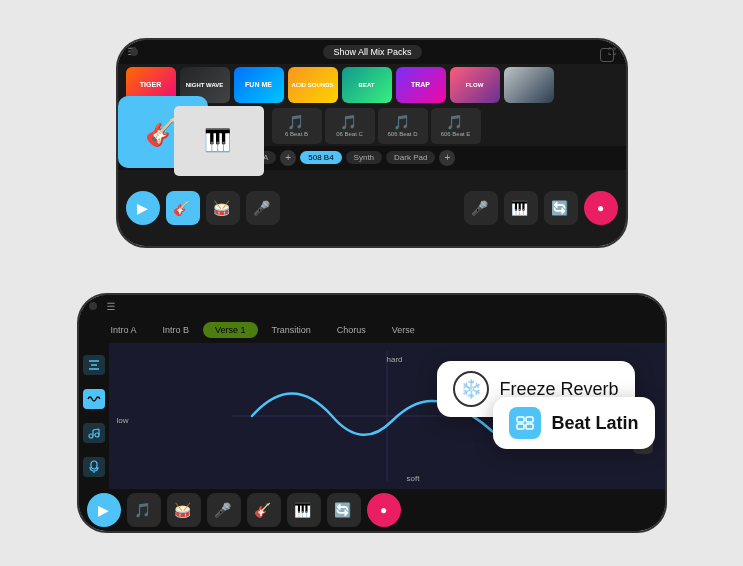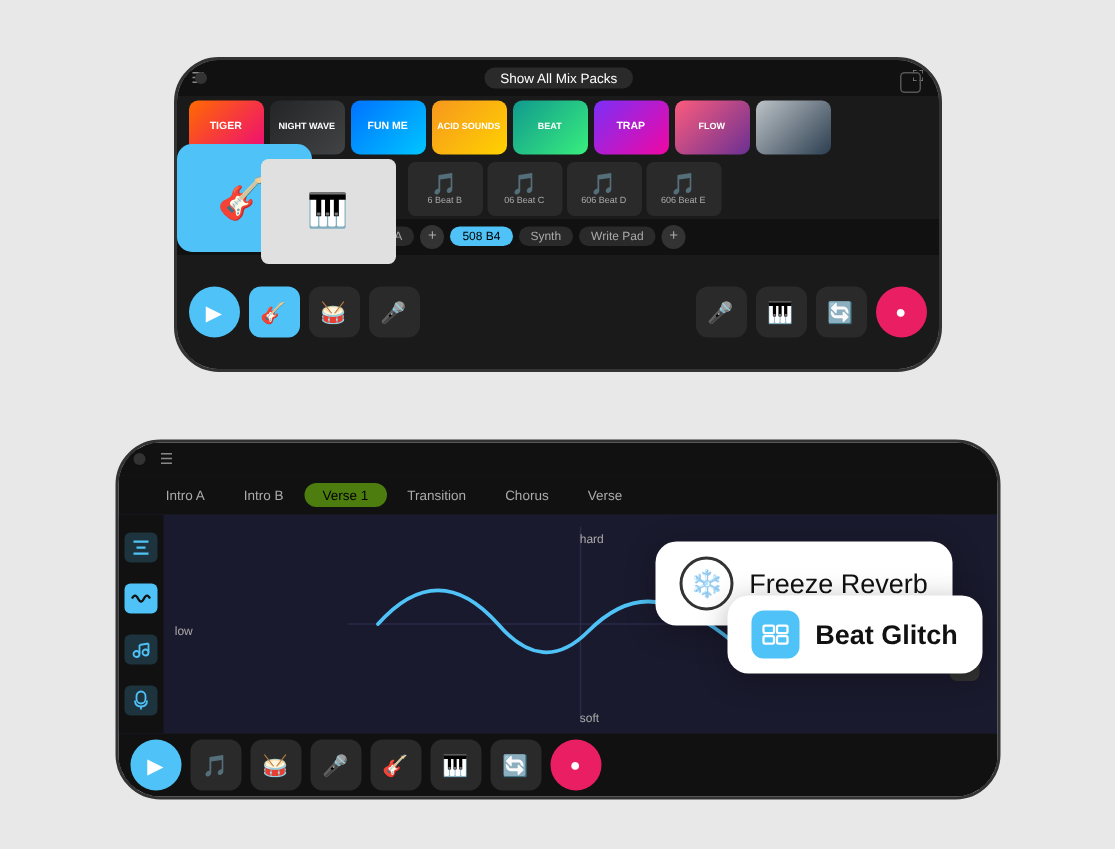--- a/index.html
+++ b/index.html
@@ -288,20 +288,21 @@
       top: 50%;
       color: #aaa;
       font-size: 8px;
     }
     .fx-label-soft {
       position: absolute;
       bottom: 6px;
       left: 50%;
       color: #aaa;
       font-size: 8px;
+      padding-left: 20px;
     }
 
     
     .freeze-card {
       position: absolute;
       top: 18px;
       right: 30px;
       background: #fff;
       border-radius: 14px;
       padding: 10px 16px;
@@ -485,21 +486,21 @@
       </div>
     </div>
 
     <div class="p1-tabs">
       <div class="inst-tab"><span>Sad Guitar</span></div>
       <div class="inst-tab"><span>Latin Perc</span></div>
       <div class="inst-tab"><span>Vox A</span></div>
       <div class="add-tab">+</div>
       <div class="inst-tab active"><span>508 B4</span></div>
       <div class="inst-tab"><span>Synth</span></div>
-      <div class="inst-tab"><span>Write Pad</span></div>
+      <div class="inst-tab"><span>Dark Pad</span></div>
       <div class="add-tab">+</div>
     </div>
 
     <div class="p1-controls">
       <div class="ctrl-play">
         <span>▶</span>
       </div>
       <div class="ctrl-icon active">
         <span>🎸</span>
       </div>
@@ -609,21 +610,21 @@
         
         <div class="beatglitch-card">
           <div class="beatglitch-icon">
             <svg width="18" height="14" viewBox="0 0 18 14">
                 <rect x="1" y="1" width="7" height="5" rx="1" stroke="#fff" stroke-width="1.5" fill="none"></rect>
                 <rect x="10" y="1" width="7" height="5" rx="1" stroke="#fff" stroke-width="1.5" fill="none"></rect>
                 <rect x="1" y="8" width="7" height="5" rx="1" stroke="#fff" stroke-width="1.5" fill="none"></rect>
                 <rect x="10" y="8" width="7" height="5" rx="1" stroke="#fff" stroke-width="1.5" fill="none"></rect>
               </svg>
           </div>
-          <span class="beatglitch-text">Beat Glitch</span>
+          <span class="beatglitch-text">Beat Latin</span>
         </div>
 
         
         <div class="add-btn">
           <span>+</span>
         </div>
       </div>
     </div>
 
     <div class="p2-controls">

